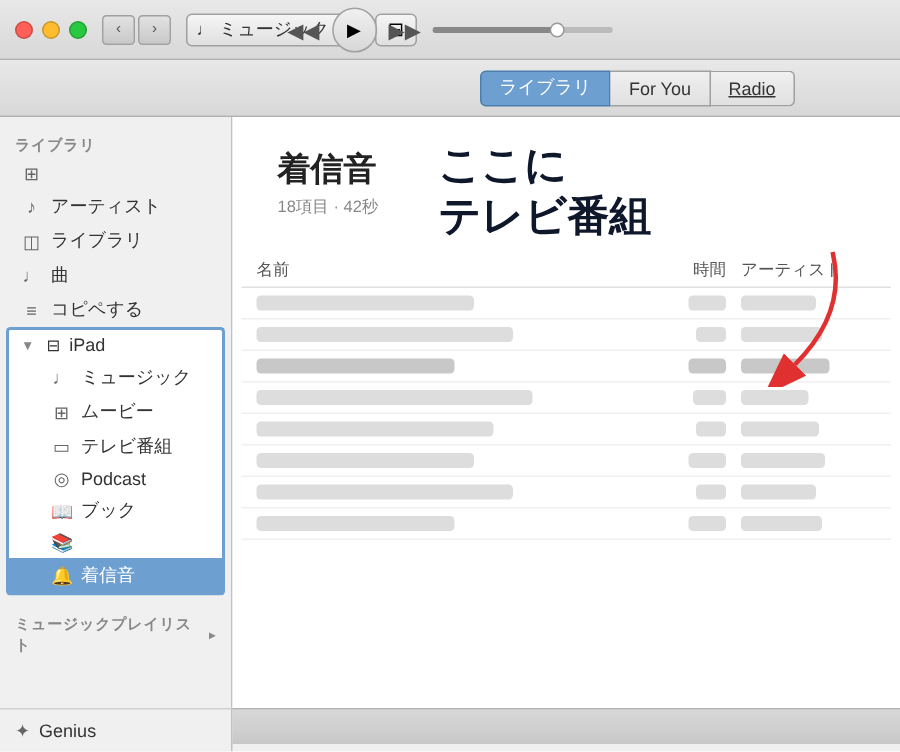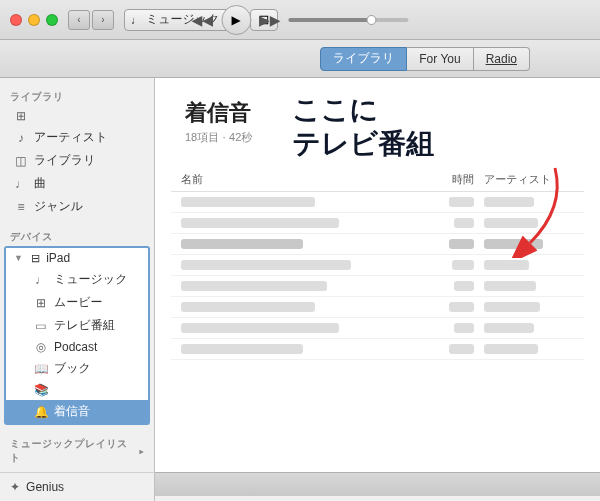--- a/index.html
+++ b/index.html
@@ -274,21 +274,21 @@
       pointer-events: none;
     }
     .arrow-svg {
       width: 120px;
       height: 100px;
     }
 
     
     .content-table {
       width: 100%;
-      padding: 0 16px;
+      padding: 0 6px;
     }
     .table-header {
       display: flex;
       padding: 4px 10px;
       border-bottom: 1px solid #e0e0e0;
       font-size: 11px;
       color: #555;
       font-weight: 500;
     }
     .col-name { flex: 1; }
@@ -402,24 +402,23 @@
     <div class="sidebar-item">
       <span class="sidebar-icon">◫</span>
       <span>ライブラリ</span>
     </div>
     <div class="sidebar-item">
       <span class="sidebar-icon">♩</span>
       <span>曲</span>
     </div>
     <div class="sidebar-item">
       <span class="sidebar-icon">≡</span>
-      <span>ジャンル</span>
-    </div>
-
-    <div class="sidebar-section-label" style="margin-top:8px;">デバイス</div>
+      <span>コピペする</span>
+    </div>
+
 
     <div class="sidebar-item ipad-parent" style="border: 2px solid #6e9fd1; border-bottom: none; margin: 0 4px; border-radius: 3px 3px 0 0; background: white; padding-left: 8px;">
       <span class="sidebar-expander">▼</span>
       <span style="font-size:11px;">⊟</span>
       <span>iPad</span>
     </div>
 
     <div style="border-left: 2px solid #6e9fd1; border-right: 2px solid #6e9fd1; margin: 0 4px; background: white;">
       <div class="sidebar-item sub">
         <span class="sidebar-icon">♩</span>

